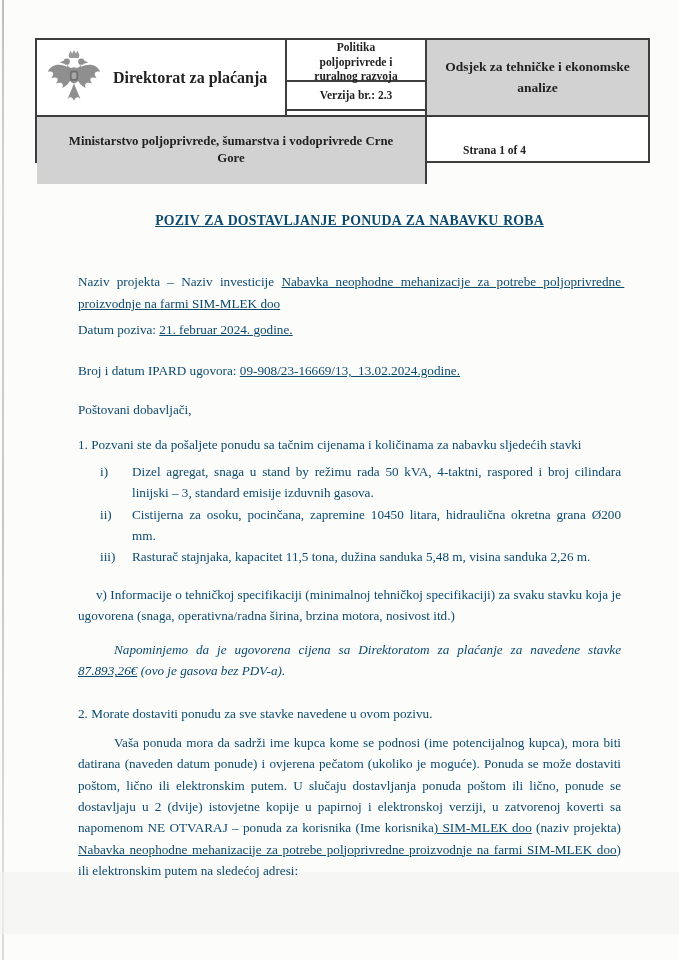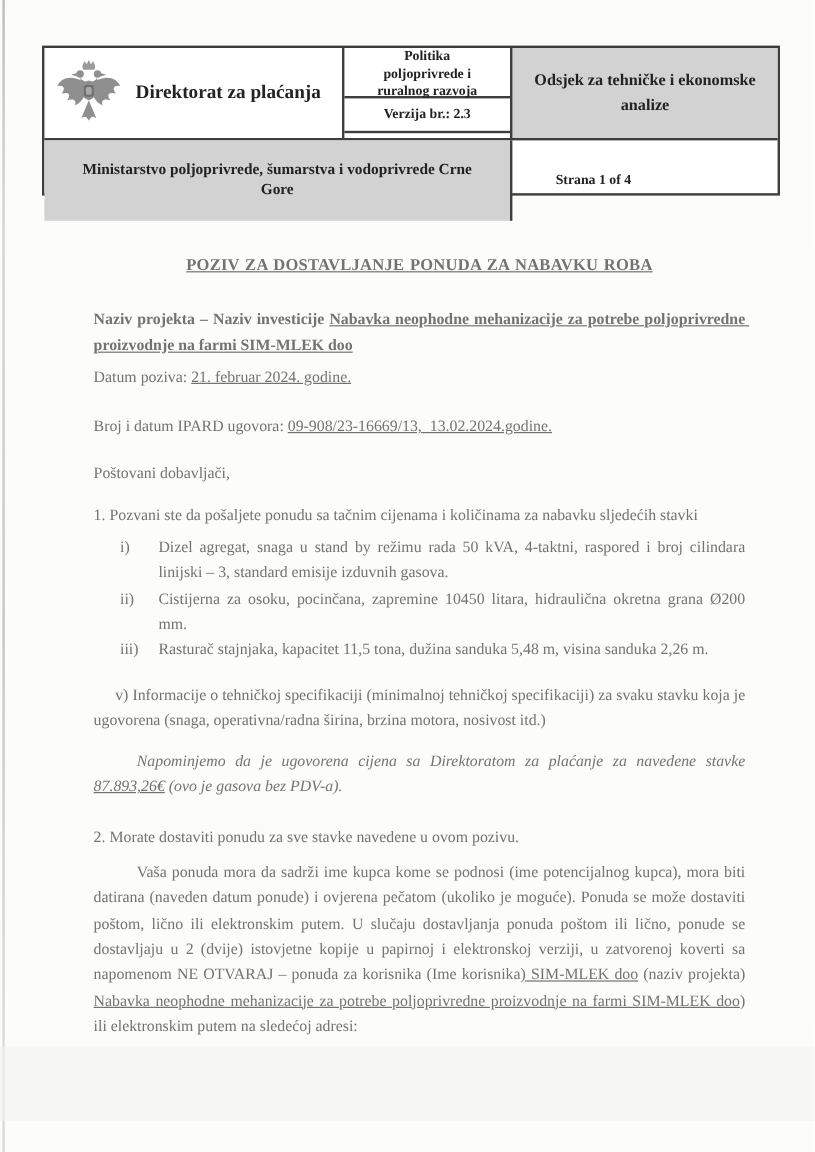--- a/index.html
+++ b/index.html
@@ -38,31 +38,31 @@
   .mid-top{border-bottom:2px solid #3d3d3d;height:33px;display:flex;align-items:center;justify-content:center;text-align:center;font-size:11.5px;line-height:1.25;padding:1px 16px;}
   .mid-ver{border-bottom:2px solid #3d3d3d;height:27px;display:flex;align-items:center;justify-content:center;font-size:11.5px;}
   .c-dept{border-left:2px solid #3d3d3d;background:#d2d2d2;font-size:13.5px;line-height:1.5;padding:0 8px;}
   .c-min{background:#d2d2d2;font-size:12.8px;line-height:1.35;padding:16px 24px;}
   .c-doc{border-left:2px solid #3d3d3d;font-size:11.5px;line-height:1.3;padding:0 10px;}
   .c-page{border-left:2px solid #3d3d3d;font-size:11.5px;padding:4px 4px;}
 
   
   .content{
     position:absolute;left:78px;top:0;width:543px;
-    font-size:13.2px;line-height:21.3px;color:#737373;
+    font-size:13.2px;line-height:21.3px;color:#0c4a6e;
   }
   .title{
     margin:210px 0 0 0;text-align:center;font-weight:bold;font-size:13.8px;
     text-decoration:underline;letter-spacing:.2px;word-spacing:1px;
   }
   p{margin:0;}
   .rich{white-space:pre-wrap;}
   .u{text-decoration:underline;}
   .it{font-style:italic;}
-  .p-project{margin-top:24px;text-align:justify;font-weight:bold;}
+  .p-project{margin-top:40px;text-align:justify;}
   .p-date{margin-top:5px;}
   .p-contract{margin-top:20px;}
   .p-salutation{margin-top:18px;}
   .p-point1{margin-top:13px;}
   .olist{margin-top:6px;padding-left:22px;}
   .li{display:flex;margin:0;}
   .li-marker{width:32px;flex-shrink:0;}
   .li-text{flex:1;text-align:justify;}
   .p-pointv{margin-top:16px;text-indent:18px;text-align:justify;}
   .p-note{margin-top:13px;text-indent:36px;text-align:justify;}

